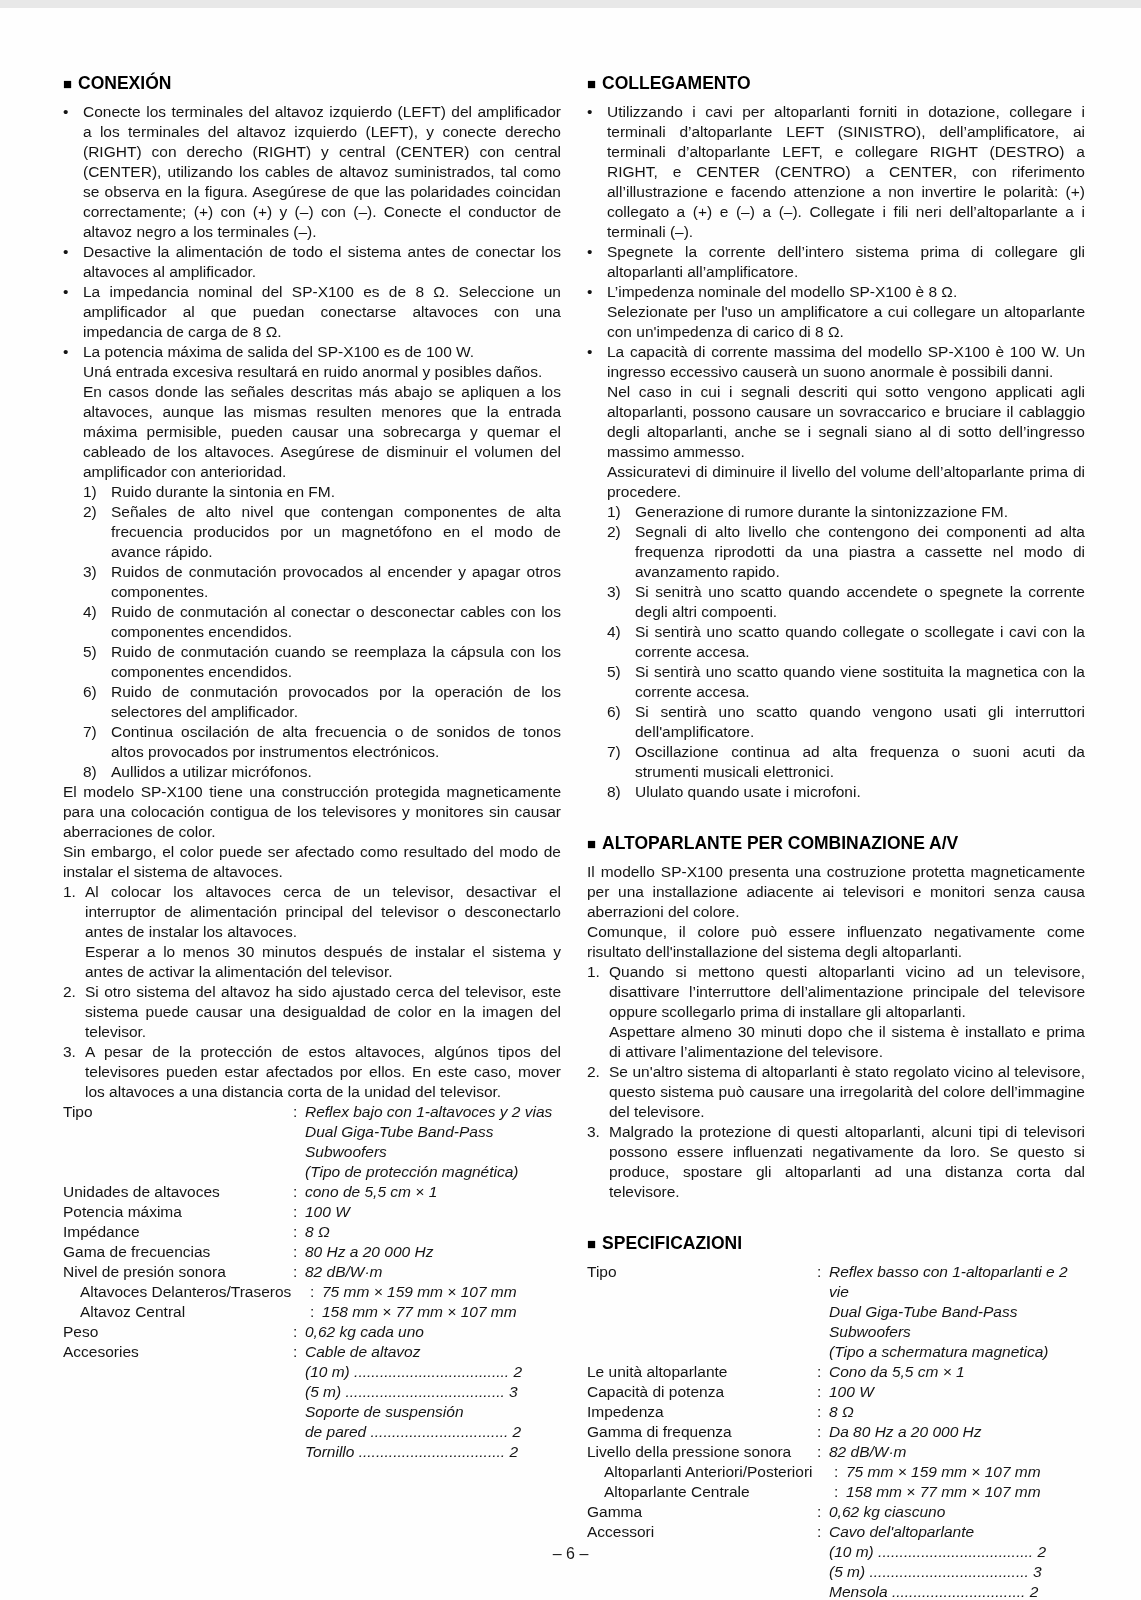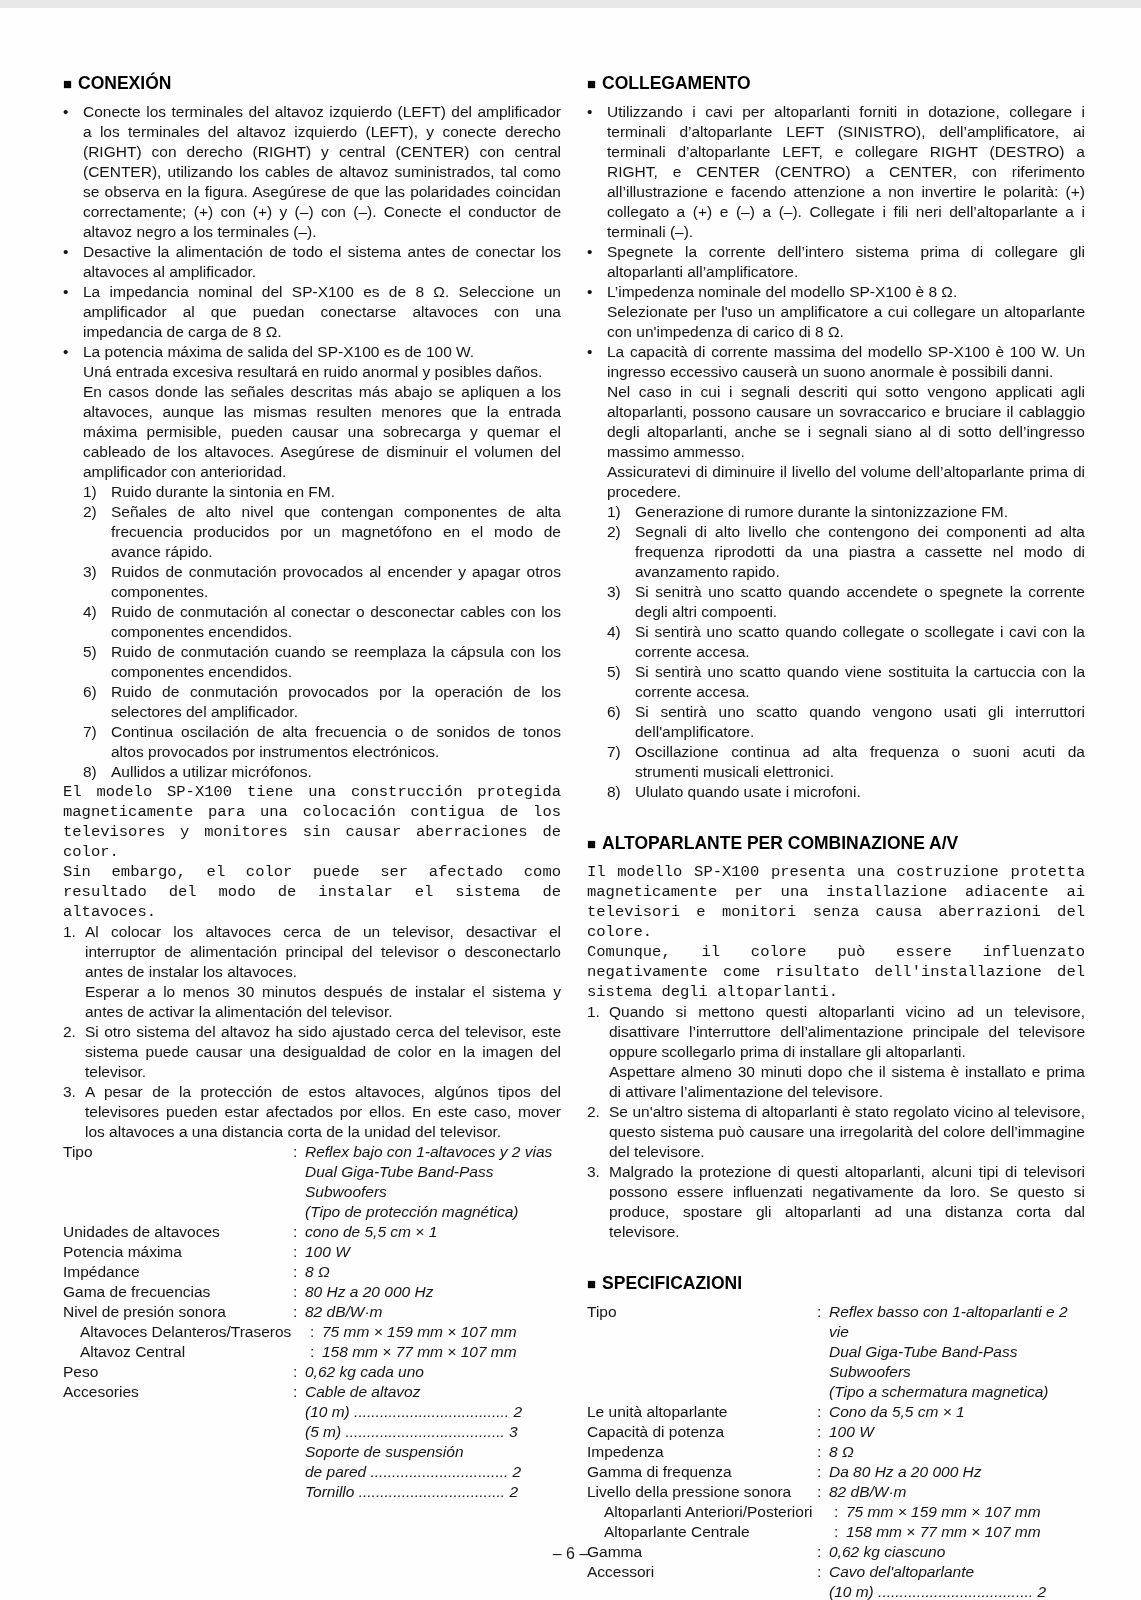--- a/index.html
+++ b/index.html
@@ -14,21 +14,21 @@
   .col { width:499px; }
 
   .sec { font-weight:700; font-size:17.5px; line-height:22px; color:#000; margin:0 0 7px 0; }
   .sec .mk { margin-right:6px; font-size:15px; }
 
   .gap { margin-top:30px; }
 
   .bullet { display:flex; }
   .bullet .bm { flex:0 0 20px; }
   .jt { flex:1; text-align:justify; white-space:pre-line; }
-  .p  { text-align:justify; white-space:pre-line;font-family:Liberation Mono, monospace; }
+  .p  { text-align:justify; white-space:pre-line; }
 
   .sublist { padding-left:20px; }
   .nitem { display:flex; }
   .nitem .nm { flex:0 0 28px; }
 
   .avitem { display:flex; }
   .avitem .nm { flex:0 0 22px; }
   .avbody { flex:1; }
 
   .specrow { display:flex; }
@@ -229,21 +229,21 @@
         <div class="nitem">
           <span class="nm">3)</span>
           <div class="jt">Si senitrà uno scatto quando accendete o spegnete la corrente degli altri compoenti.</div>
         </div>
         <div class="nitem">
           <span class="nm">4)</span>
           <div class="jt">Si sentirà uno scatto quando collegate o scollegate i cavi con la corrente accesa.</div>
         </div>
         <div class="nitem">
           <span class="nm">5)</span>
-          <div class="jt">Si sentirà uno scatto quando viene sostituita la cartuccia con la corrente accesa.</div>
+          <div class="jt">Si sentirà uno scatto quando viene sostituita la magnetica con la corrente accesa.</div>
         </div>
         <div class="nitem">
           <span class="nm">6)</span>
           <div class="jt">Si sentirà uno scatto quando vengono usati gli interruttori dell'amplificatore.</div>
         </div>
         <div class="nitem">
           <span class="nm">7)</span>
           <div class="jt">Oscillazione continua ad alta frequenza o suoni acuti da strumenti musicali elettronici.</div>
         </div>
         <div class="nitem">

